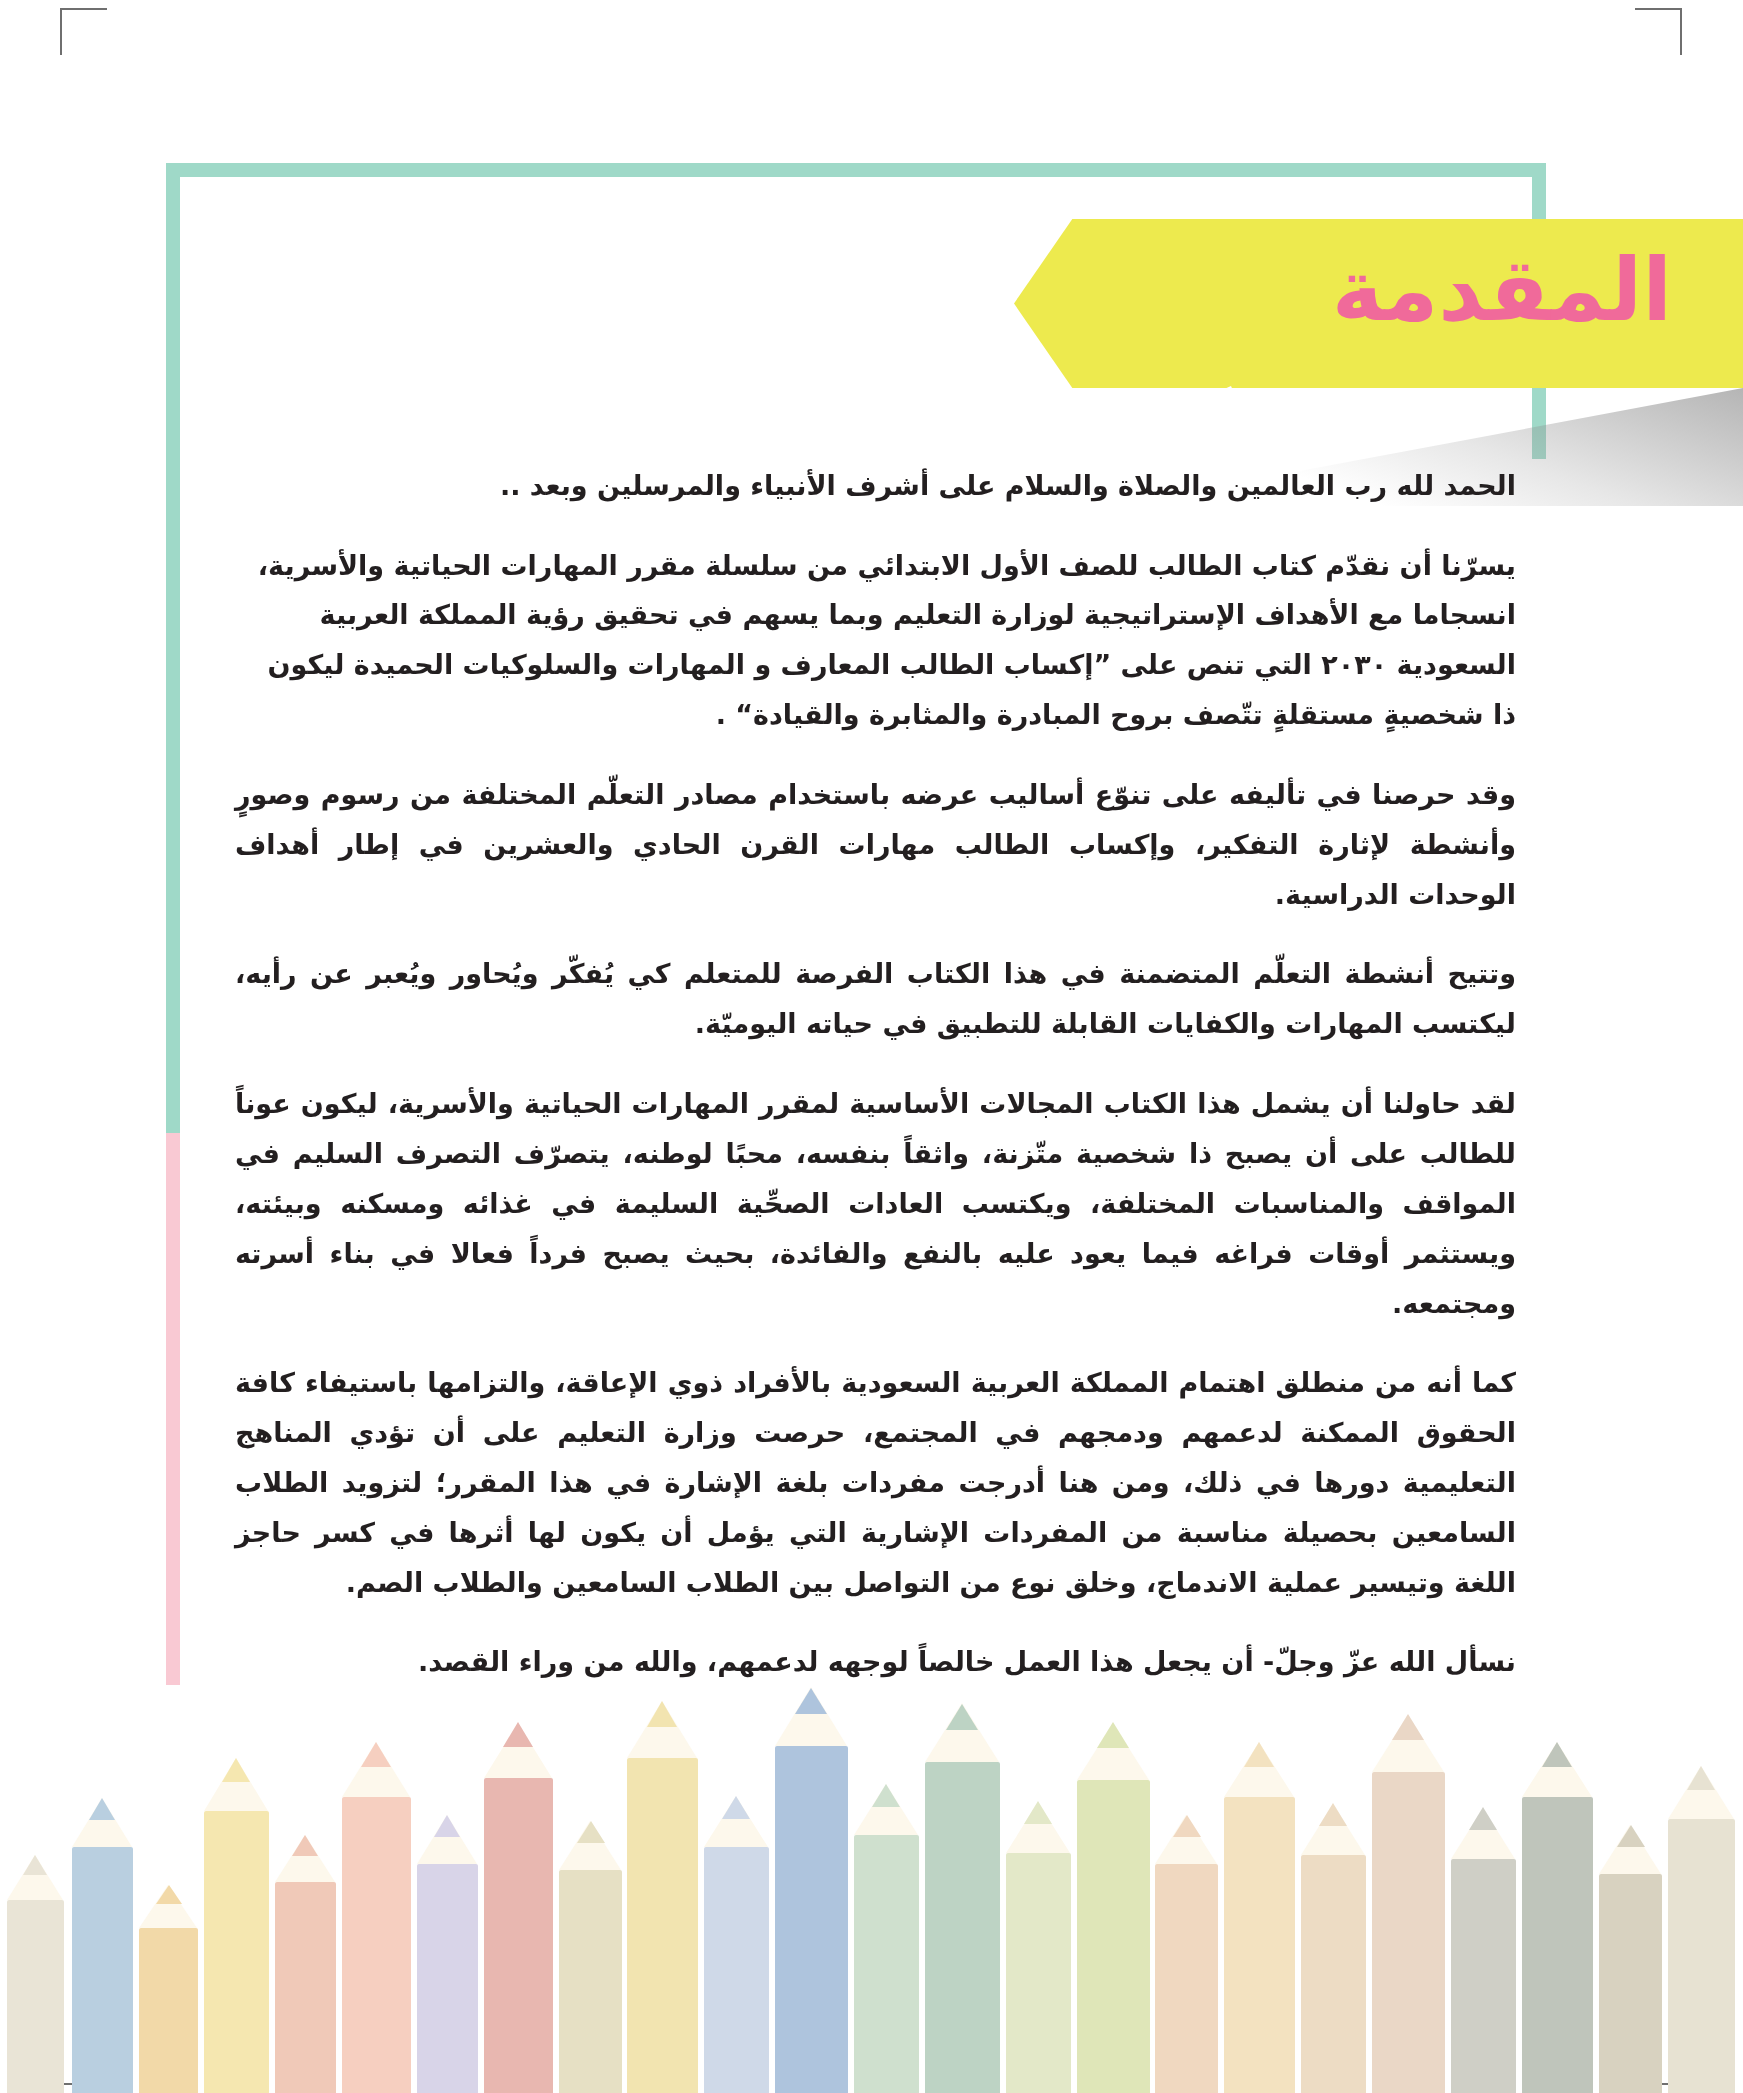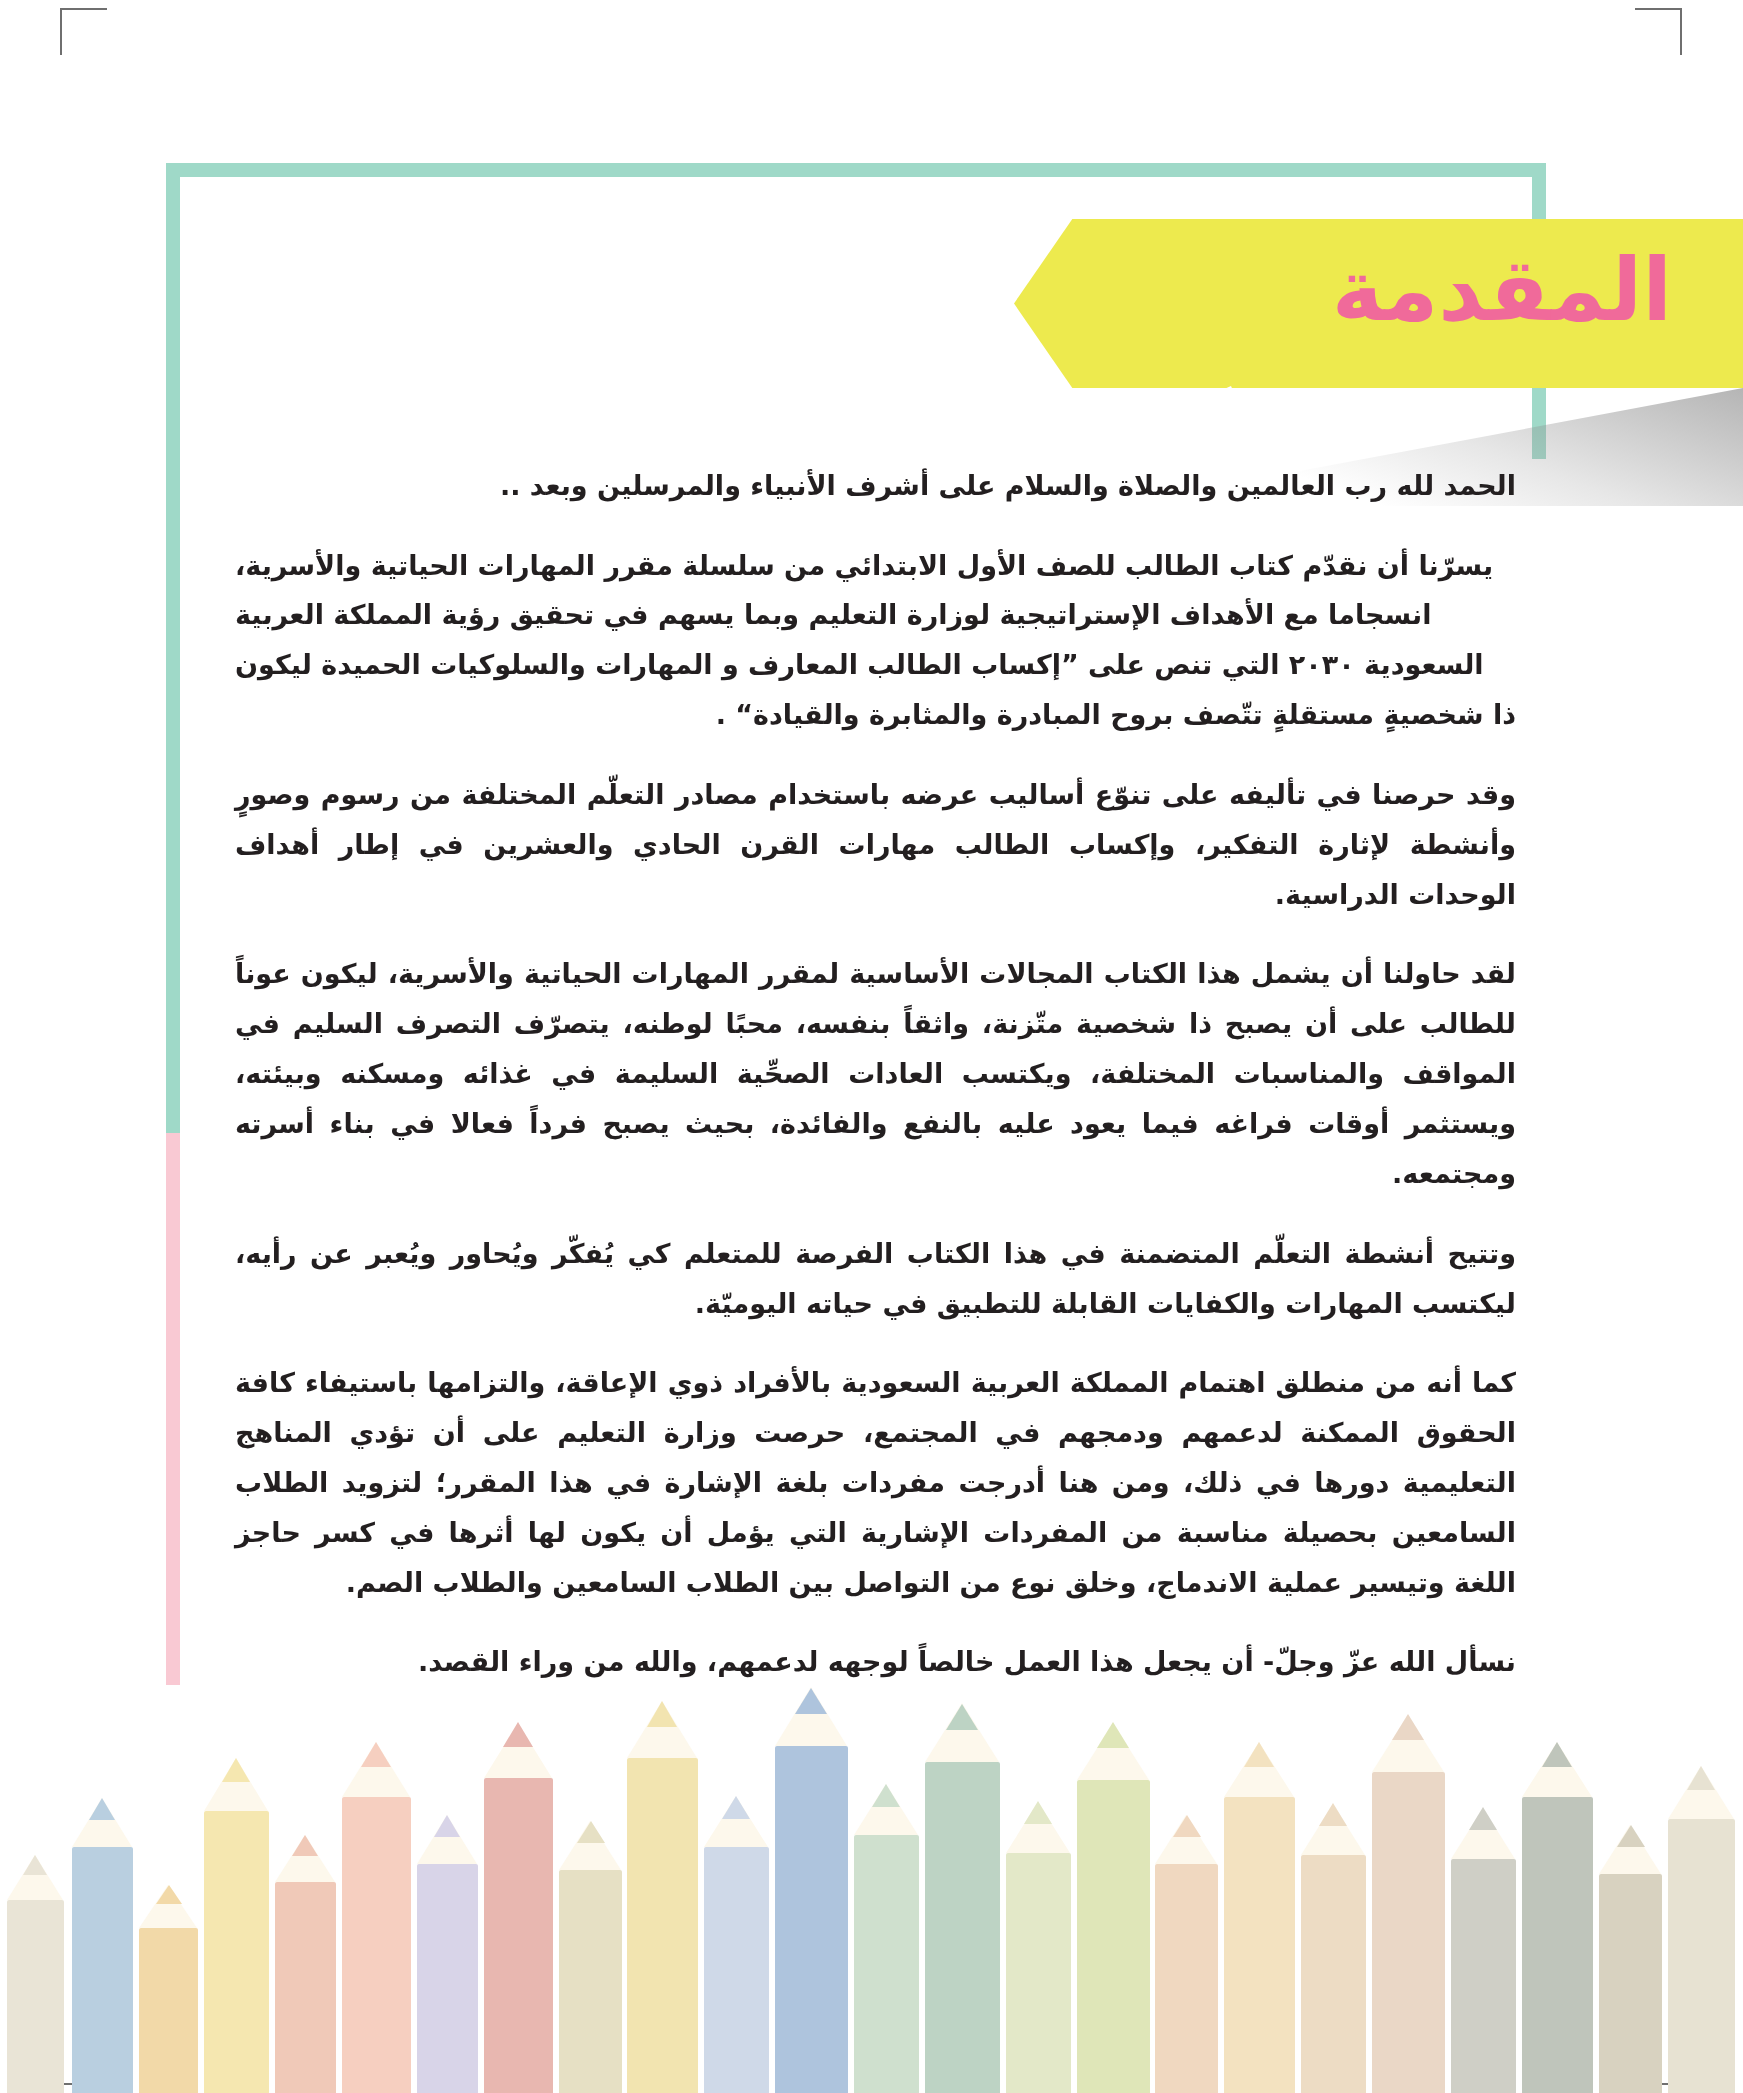--- a/index.html
+++ b/index.html
@@ -123,21 +123,21 @@
     color: #231f20;
     font-family: "DejaVu Sans", "Liberation Sans", sans-serif;
     font-size: 27px;
     line-height: 1.85;
     font-weight: bold;
   }
   .content p {
     margin: 0 0 29.6px 0;
   }
   .content p.center-last {
-    text-align: left;
+    text-align: right;
   }
 
   
   .pencils {
     position: absolute;
     left: 0;
     bottom: 0;
     width: 1744px;
     height: 414px;
   }
@@ -179,22 +179,22 @@
     <div class="ribbon"></div>
     <div class="ribbon-title">المقدمة</div>
   </div>
   <div class="ribbon-shadow"></div>
   <div class="ribbon-fold"></div>
 
   <div class="content">
     <p>الحمد لله رب العالمين والصلاة والسلام على أشرف الأنبياء والمرسلين وبعد ..</p>
     <p class="center-last">يسرّنا أن نقدّم كتاب الطالب للصف الأول الابتدائي من سلسلة مقرر المهارات الحياتية والأسرية، انسجاما مع الأهداف الإستراتيجية لوزارة التعليم وبما يسهم في تحقيق رؤية المملكة العربية السعودية ٢٠٣٠ التي تنص على ”إكساب الطالب المعارف و المهارات والسلوكيات الحميدة ليكون ذا شخصيةٍ مستقلةٍ تتّصف بروح المبادرة والمثابرة والقيادة“ .</p>
     <p>وقد حرصنا في تأليفه على تنوّع أساليب عرضه باستخدام مصادر التعلّم المختلفة من رسوم وصورٍ وأنشطة لإثارة التفكير، وإكساب الطالب مهارات القرن الحادي والعشرين في إطار أهداف الوحدات الدراسية.</p>
+    <p>وتتيح أنشطة التعلّم المتضمنة في هذا الكتاب الفرصة للمتعلم كي يُفكّر ويُحاور ويُعبر عن رأيه، ليكتسب المهارات والكفايات القابلة للتطبيق في حياته اليوميّة.</p>
     <p>لقد حاولنا أن يشمل هذا الكتاب المجالات الأساسية لمقرر المهارات الحياتية والأسرية، ليكون عوناً للطالب على أن يصبح ذا شخصية متّزنة، واثقاً بنفسه، محبًا لوطنه، يتصرّف التصرف السليم في المواقف والمناسبات المختلفة، ويكتسب العادات الصحِّية السليمة في غذائه ومسكنه وبيئته، ويستثمر أوقات فراغه فيما يعود عليه بالنفع والفائدة، بحيث يصبح فرداً فعالا في بناء أسرته ومجتمعه.</p>
-    <p>وتتيح أنشطة التعلّم المتضمنة في هذا الكتاب الفرصة للمتعلم كي يُفكّر ويُحاور ويُعبر عن رأيه، ليكتسب المهارات والكفايات القابلة للتطبيق في حياته اليوميّة.</p>
     <p>كما أنه من منطلق اهتمام المملكة العربية السعودية بالأفراد ذوي الإعاقة، والتزامها باستيفاء كافة الحقوق الممكنة لدعمهم ودمجهم في المجتمع، حرصت وزارة التعليم على أن تؤدي المناهج التعليمية دورها في ذلك، ومن هنا أدرجت مفردات بلغة الإشارة في هذا المقرر؛ لتزويد الطلاب السامعين بحصيلة مناسبة من المفردات الإشارية التي يؤمل أن يكون لها أثرها في كسر حاجز اللغة وتيسير عملية الاندماج، وخلق نوع من التواصل بين الطلاب السامعين والطلاب الصم.</p>
     <p class="center-last">نسأل الله عزّ وجلّ- أن يجعل هذا العمل خالصاً لوجهه لدعمهم، والله من وراء القصد.</p>
   </div>
 
   <div class="pencils">
       <div class="pencil" style="left: 7.9px; width: 57px; height: 238px;">
         <div class="body" style="height: 193px; background: rgb(233, 228, 214);"></div>
         <div class="tip" style="bottom: 193px; left: 0px; border-left-width: 28.6px; border-right-width: 28.6px; border-bottom-width: 45px; border-bottom-color: rgb(253, 248, 236);"></div>
         <div class="tip" style="bottom: 218px; left: 16px; border-left-width: 12.6px; border-right-width: 12.6px; border-bottom-width: 20.4px; border-bottom-color: rgb(233, 228, 214);"></div>
       </div>

